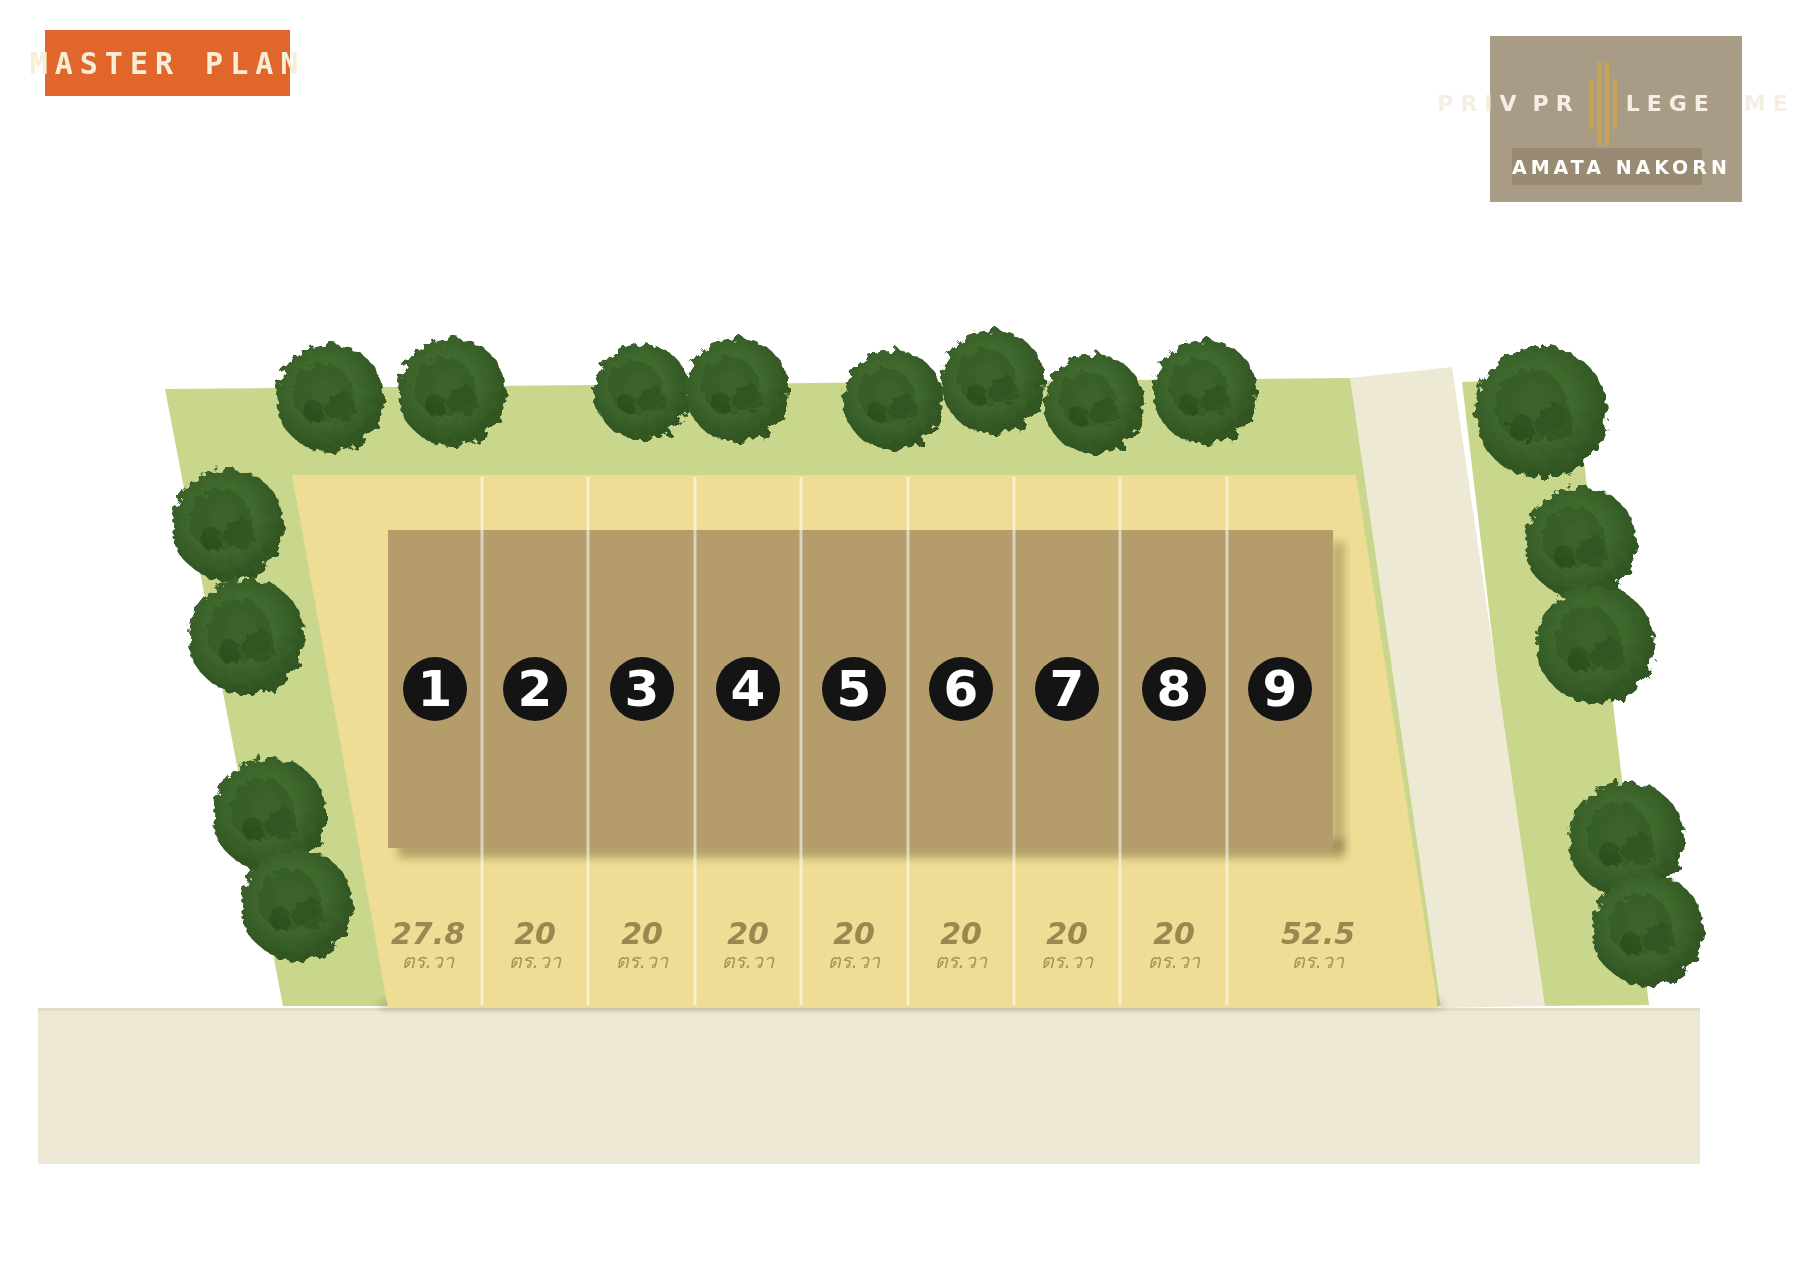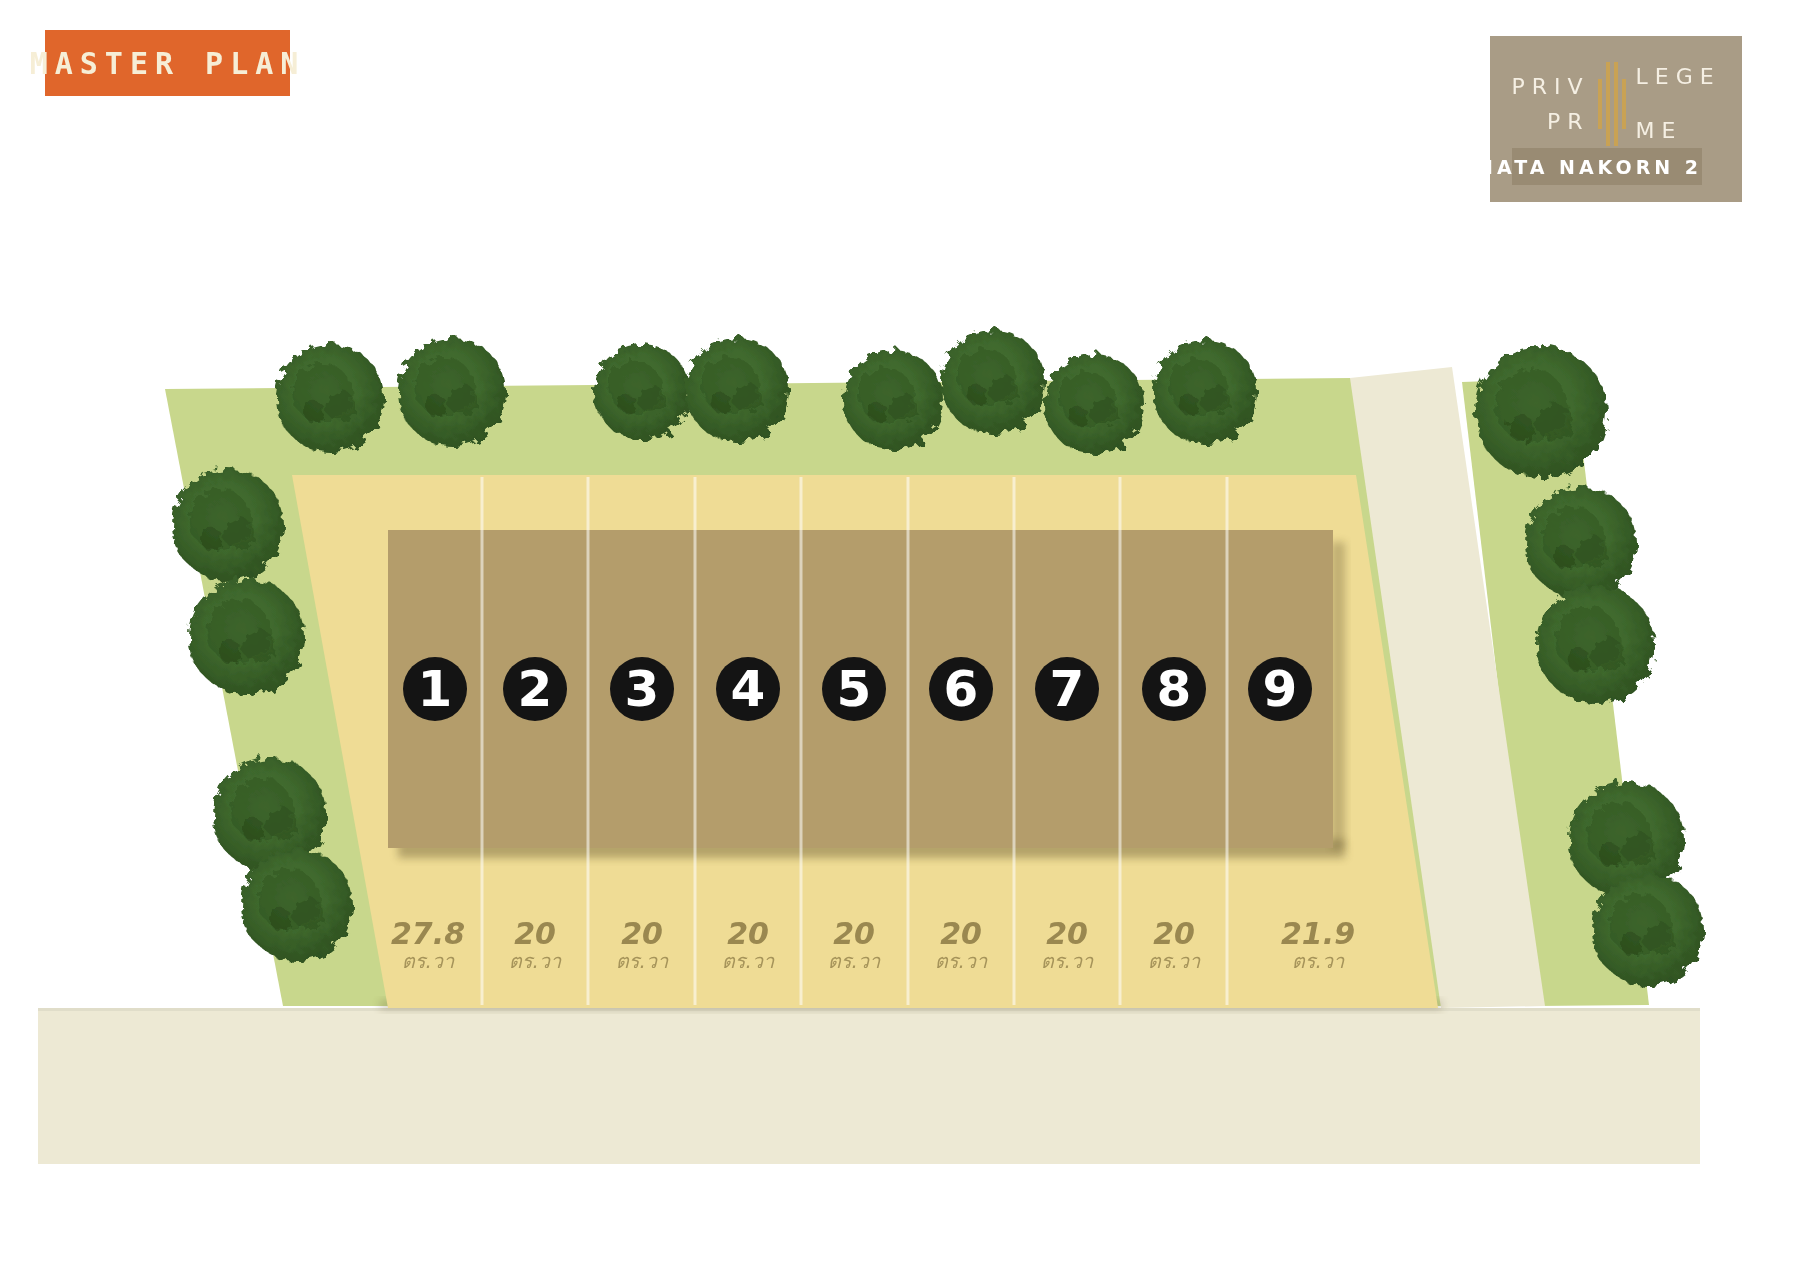--- a/index.html
+++ b/index.html
@@ -17,32 +17,32 @@
 
   
   .badge{position:absolute;left:45px;top:30px;width:245px;height:66px;
          background:var(--badge_bg,#E0662B);display:flex;align-items:center;justify-content:center;}
   .badge span{color:var(--badge_fg,#F6EED6);font-family:"DejaVu Sans Mono","Liberation Mono",monospace;
          font-weight:bold;font-size:30px;letter-spacing:7px;white-space:nowrap;}
 
   
   .logo{position:absolute;left:1490px;top:36px;width:252px;height:166px;background:var(--logo_bg,#A99C86);}
   .logo-name{position:absolute;left:0;right:0;top:26px;display:flex;justify-content:center;align-items:center;gap:9px;}
-  .logo-col{display:flex;flex-direction:column;gap:9px;color:var(--logo_fg,#F5EFE3);
-            font-size:22px;font-weight:normal;letter-spacing:7px;line-height:26px;}
+  .logo-col{display:flex;flex-direction:row;gap:9px;color:var(--logo_fg,#F5EFE3);
+            font-size:22px;font-weight:bold;letter-spacing:7px;line-height:26px;}
   .logo-col.left{align-items:flex-end;text-align:right;}
   .logo-col.right{align-items:flex-start;text-align:left;gap:28px;}
   .logo-bars{display:flex;align-items:center;justify-content:center;gap:4px;height:84px;}
   .logo-bars i{display:block;width:4px;background:var(--logo_gold,#C9A254);}
   .logo-bars i:nth-child(1){height:50px;}
   .logo-bars i:nth-child(2){height:84px;}
   .logo-bars i:nth-child(3){height:84px;}
   .logo-bars i:nth-child(4){height:50px;}
   .logo-band{position:absolute;left:22px;right:40px;top:112px;height:37px;background:var(--logo_band_bg,#998B73);
-             display:flex;align-items:center;justify-content:flex-end;}
+             display:flex;align-items:center;justify-content:flex-start;}
   .logo-band span{color:#FFFFFF;font-weight:bold;font-size:19px;letter-spacing:4px;white-space:nowrap;}
 
   
   .marker{position:absolute;width:64px;height:64px;border-radius:50%;background:var(--marker_bg,#141414);
           display:flex;align-items:center;justify-content:center;}
   .marker-num{color:var(--marker_fg,#fff);font-size:50px;font-weight:bold;line-height:1;}
 
   
   .area-label{position:absolute;width:130px;text-align:center;font-style:italic;}
   .area-num{display:block;font-size:30px;font-weight:600;color:var(--area_text,#9A8850);line-height:32px;}
@@ -286,18 +286,18 @@
   </div>
       <div class="area-label" style="left: 1002px; top: 918px;">
     <span class="area-num">20</span>
     <span class="area-unit">ตร.วา</span>
   </div>
       <div class="area-label" style="left: 1109px; top: 918px;">
     <span class="area-num">20</span>
     <span class="area-unit">ตร.วา</span>
   </div>
       <div class="area-label" style="left: 1253px; top: 918px;">
-    <span class="area-num">21.9</span>
+    <span class="area-num">52.5</span>
     <span class="area-unit">ตร.วา</span>
   </div>
     </div>
 
 </div>
 
 </body></html>

